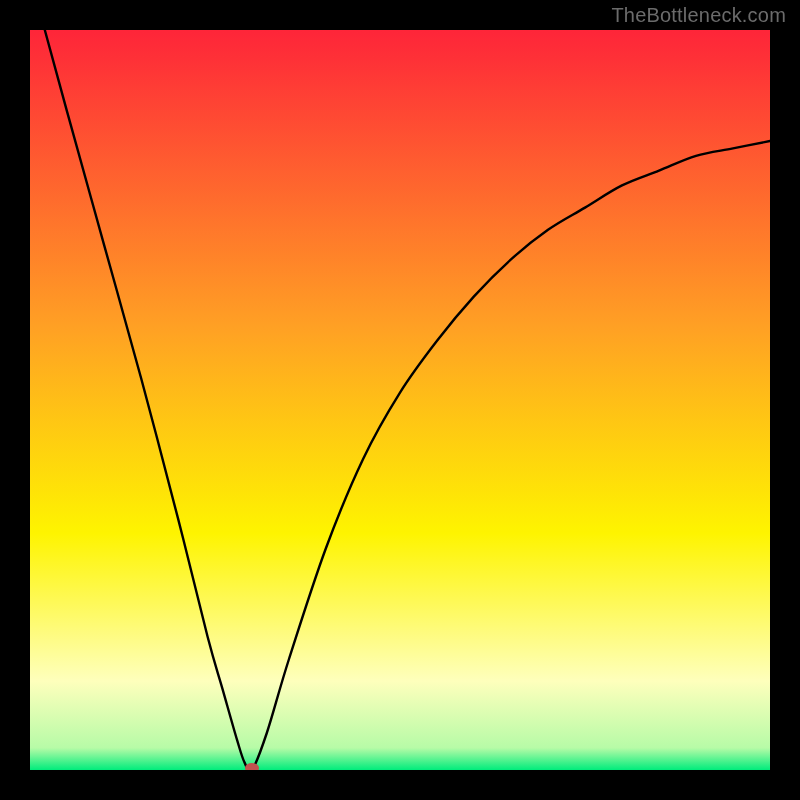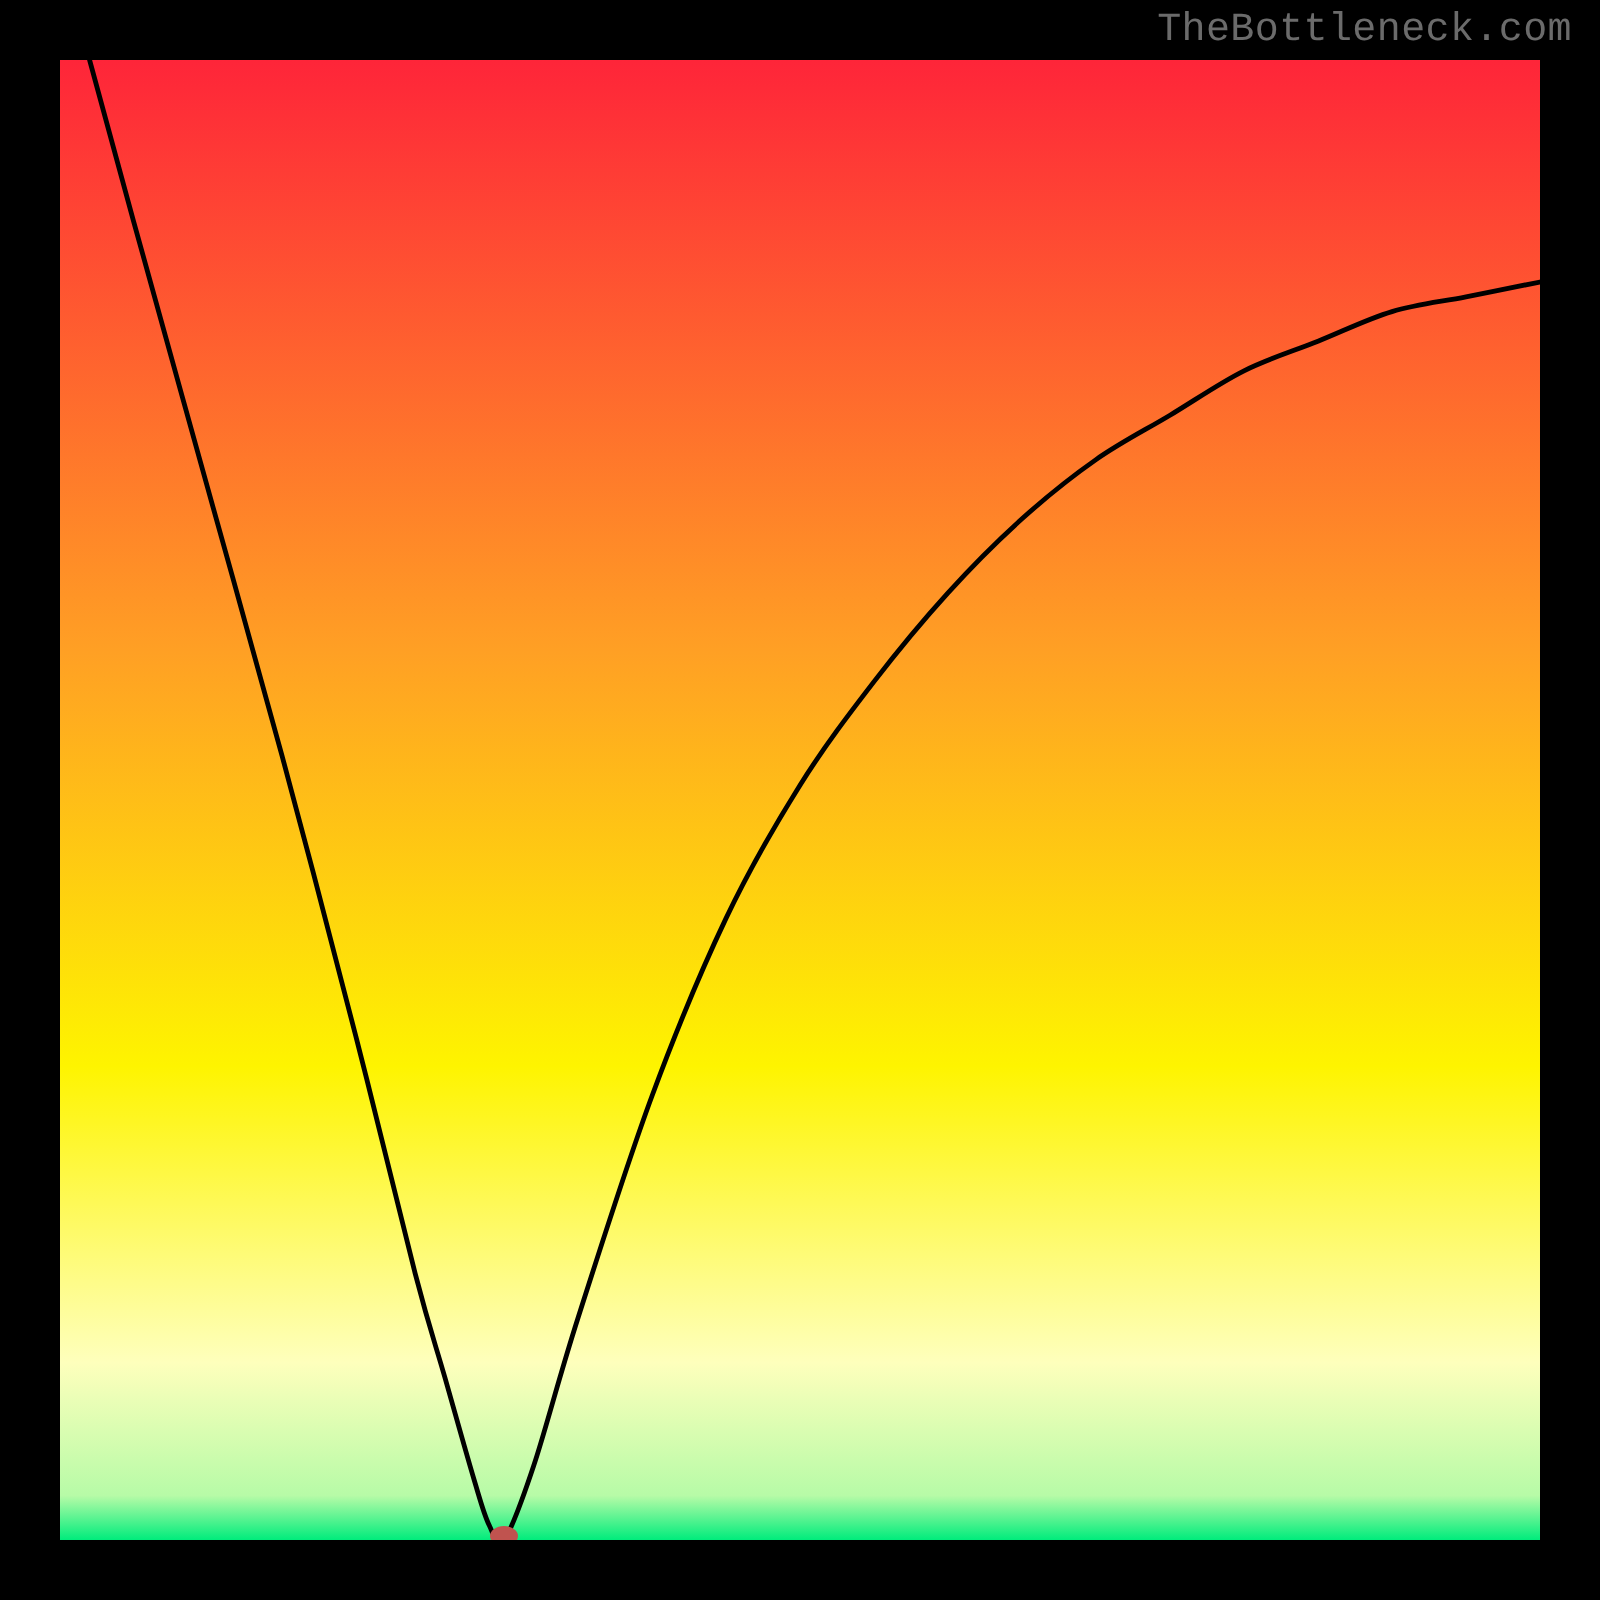--- a/index.html
+++ b/index.html
@@ -19,21 +19,20 @@
   }
   .watermark {
     position: absolute;
     top: 4px;
     right: 14px;
     color: #6b6b6b;
     font-size: 20px;
     letter-spacing: 0.2px;
     z-index: 10;
     user-select: none;
-    font-family: Liberation Mono, monospace;
   }
   .plot-frame {
     position: absolute;
     left: 30px;
     top: 30px;
     width: 740px;
     height: 740px;
     background: #000; 
   }
   svg {

